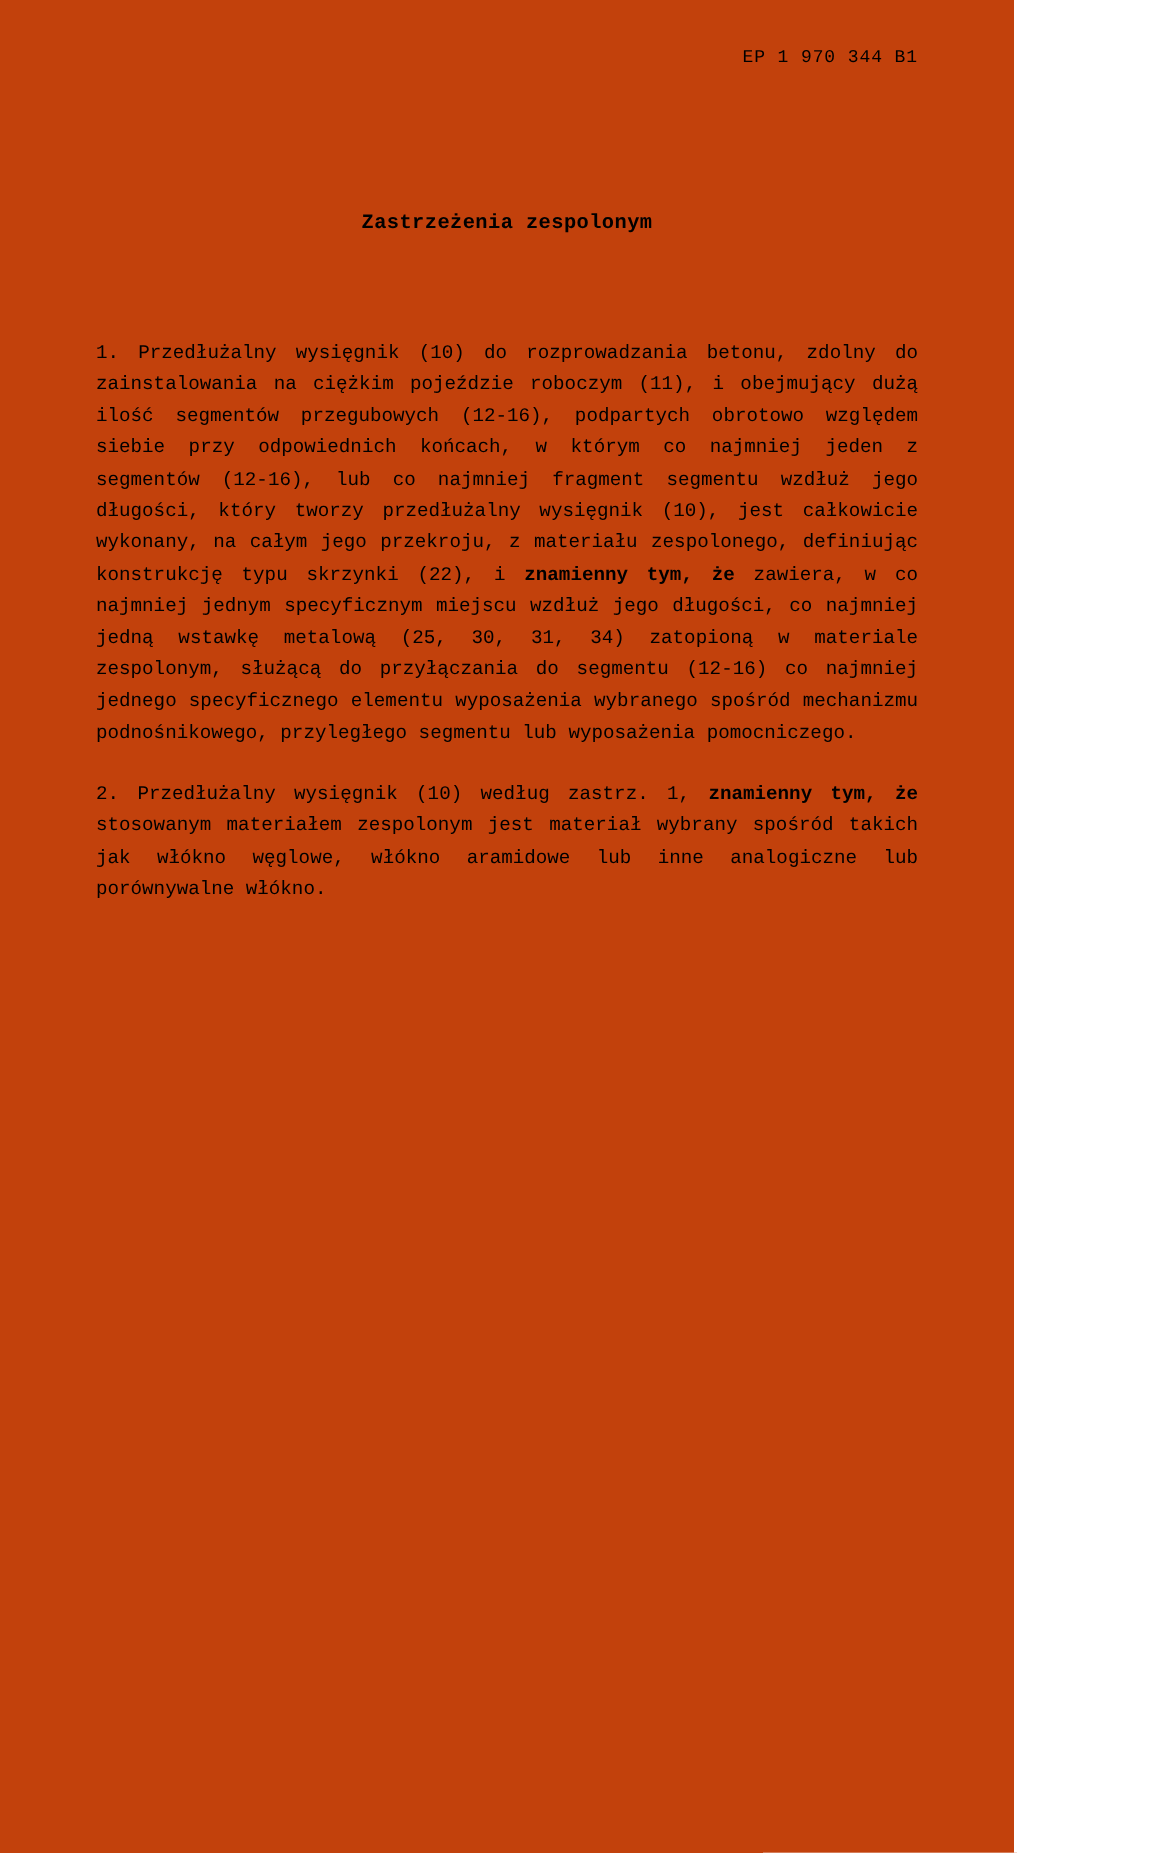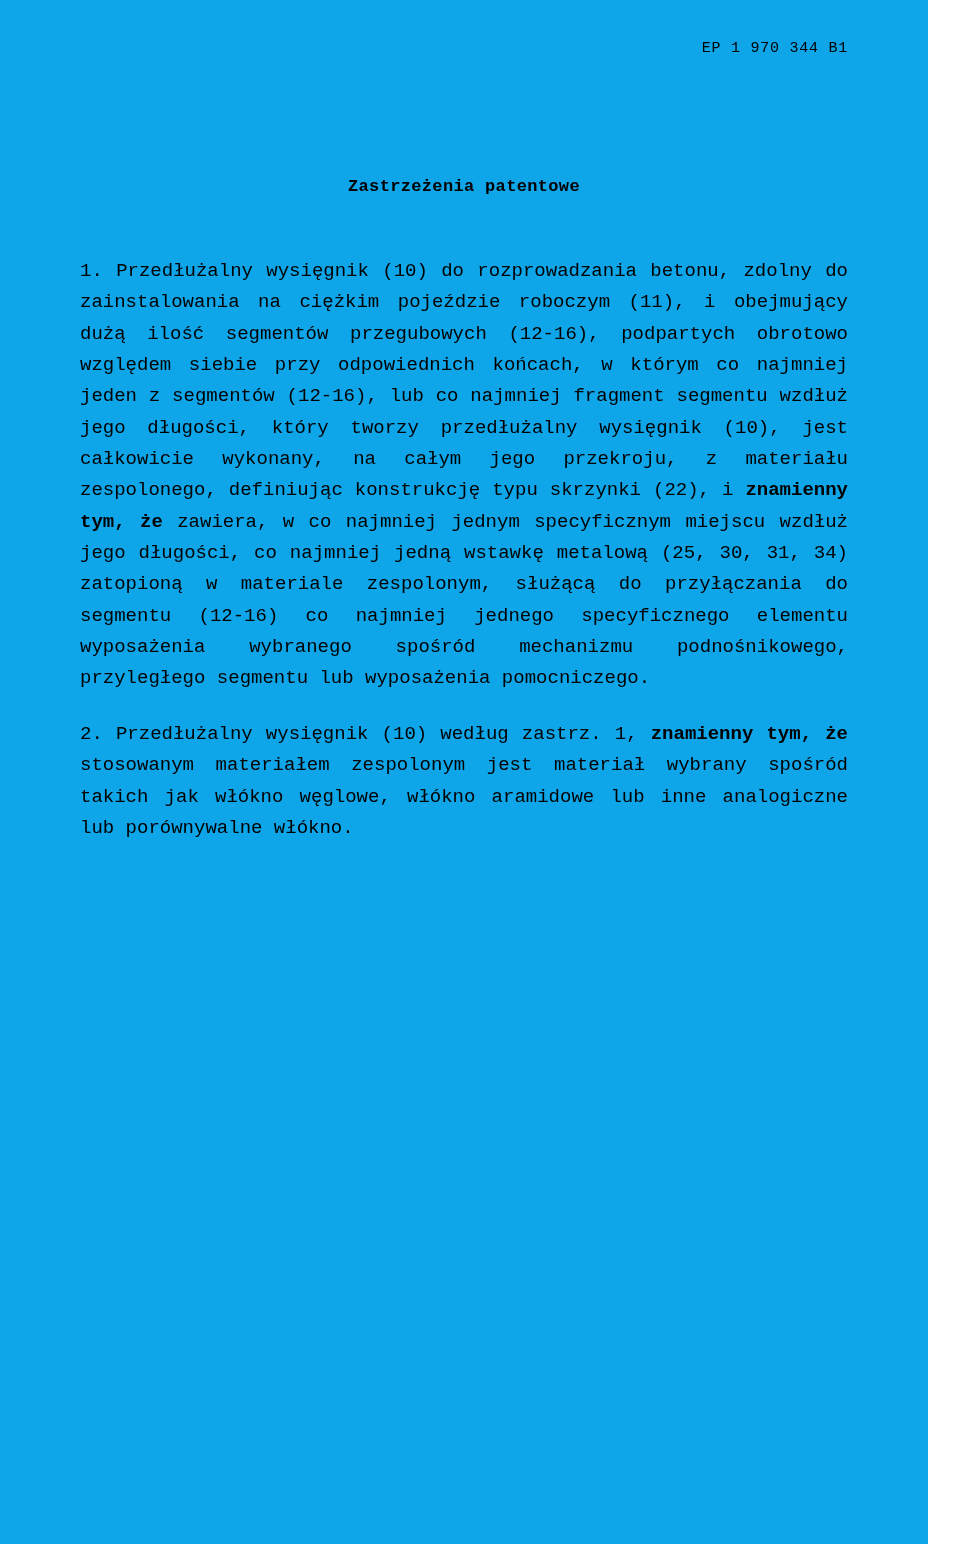--- a/index.html
+++ b/index.html
@@ -11,23 +11,23 @@
     body {
       background: #ffffff;
       font-family: 'Courier New', Courier, monospace;
       font-size: 15px;
       color: #000000;
       width: 960px;
       min-height: 1544px;
     }
 
     .page {
-      width: 928px;
+      width: 845px;
       min-height: 1544px;
-      background: #0ea5e9;
+      background: #c2410c;
       padding: 40px 80px 60px 80px;
       position: relative;
     }
 
     .header {
       text-align: right;
       margin-bottom: 120px;
       font-size: 15px;
       letter-spacing: 0.05em;
     }
@@ -37,21 +37,22 @@
       font-size: 17px;
       font-weight: bold;
       margin-bottom: 30px;
       letter-spacing: 0.02em;
     }
 
     .claim-text {
       text-align: justify;
       line-height: 1.65;
       margin-bottom: 20px;
-      font-size: 19px;
+      font-size: 16px;
+      margin-top: 25px;
     }
 
     .claim-text .bold {
       font-weight: bold;
     }
 
     .claim-block {
       margin-bottom: 24px;
     }
 
@@ -61,21 +62,21 @@
   </style>
 </head>
 <body>
 
 <div class="page">
 
   <div class="header">
     <span>EP 1 970 344 B1</span>
   </div>
 
-  <div class="section-title">Zastrzeżenia patentowe</div>
+  <div class="section-title">Zastrzeżenia zespolonym</div>
 
   <div class="spacer"></div>
 
   <div id="claims-container">
   <div class="claim-block">
         <p class="claim-text"><span>1. </span><span>Przedłużalny wysięgnik (10) do rozprowadzania betonu, zdolny do zainstalowania na ciężkim pojeździe roboczym (11), i obejmujący dużą ilość segmentów przegubowych (12-16), podpartych obrotowo względem siebie przy odpowiednich końcach, w którym co najmniej jeden z segmentów (12-16), lub co najmniej fragment segmentu wzdłuż jego długości, który tworzy przedłużalny wysięgnik (10), jest całkowicie wykonany, na całym jego przekroju, z materiału zespolonego, definiując konstrukcję typu skrzynki (22), i </span><span class="bold">znamienny tym, że</span><span> zawiera, w co najmniej jednym specyficznym miejscu wzdłuż jego długości, co najmniej jedną wstawkę metalową (25, 30, 31, 34) zatopioną w materiale zespolonym, służącą do przyłączania do segmentu (12-16) co najmniej jednego specyficznego elementu wyposażenia wybranego spośród mechanizmu podnośnikowego, przyległego segmentu lub wyposażenia pomocniczego.</span></p>
       </div>
       <div class="claim-block">
         <p class="claim-text"><span>2. </span><span>Przedłużalny wysięgnik (10) według zastrz. 1, </span><span class="bold">znamienny tym, że</span><span> stosowanym materiałem zespolonym jest materiał wybrany spośród takich jak włókno węglowe, włókno aramidowe lub inne analogiczne lub porównywalne włókno.</span></p>
       </div>

